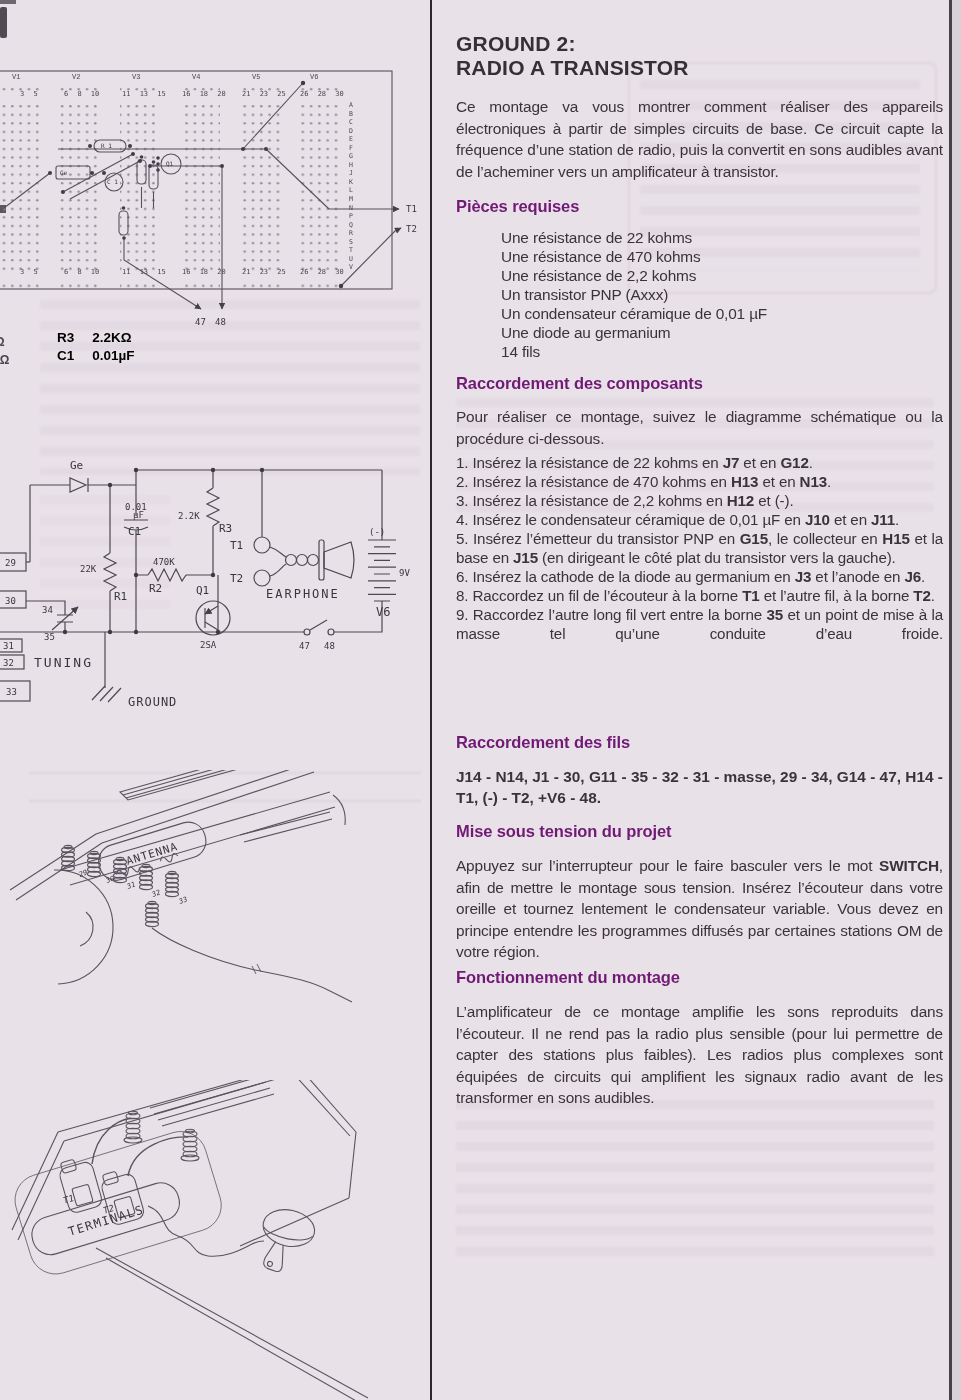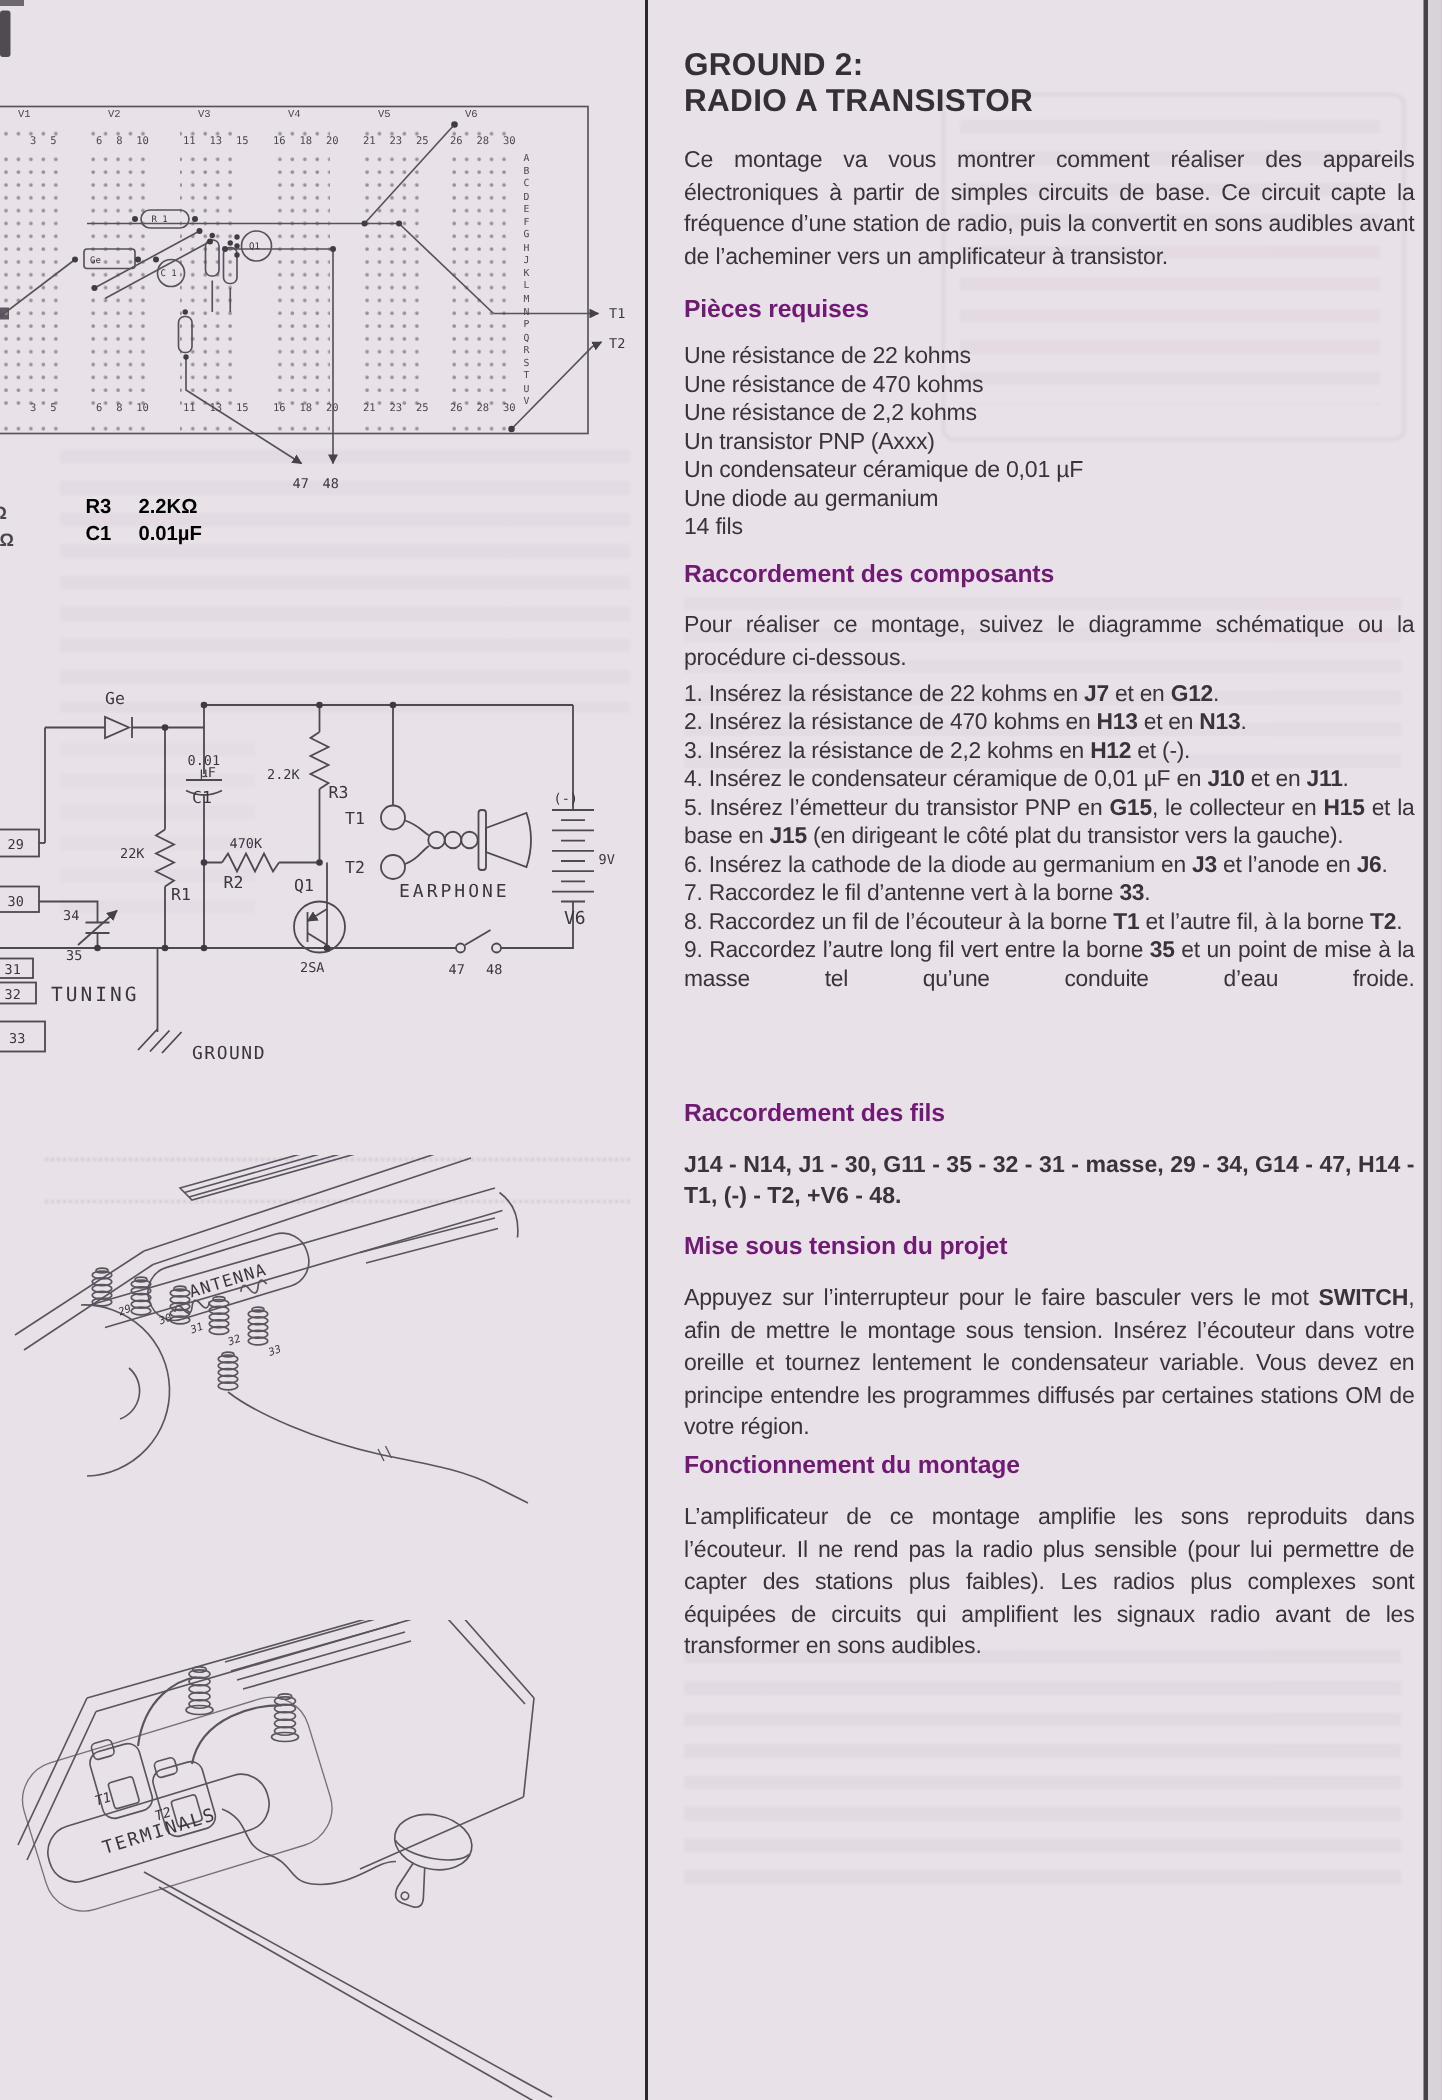--- a/index.html
+++ b/index.html
@@ -3,21 +3,21 @@
 <meta charset="utf-8">
 <style>
   html,body{margin:0;padding:0;background:#b9b2b8;}
   #page{position:relative;width:961px;height:1400px;background:#e9e1e8;overflow:hidden;
         font-family:"Liberation Sans",sans-serif;color:#3a343a;}
   .abs{position:absolute;}
   
   .title{font-size:21px;font-weight:bold;line-height:24px;letter-spacing:.2px;color:#353036;}
   .h{font-size:16.5px;font-weight:bold;letter-spacing:-.1px;color:#701a75;}
   .body{font-size:15.4px;line-height:21.5px;letter-spacing:-.15px;text-align:justify;width:487px;}
-  .list{font-size:15.4px;line-height:19px;letter-spacing:-.15px;}
+  .list{font-size:15.4px;line-height:19px;letter-spacing:-.15px;margin-left:45px;}
   .steps{font-size:15.2px;line-height:19px;letter-spacing:-.15px;width:487px;}
   .steps p{margin:0;text-align:justify;}
   .steps p.spread{text-align-last:justify;}
   .wires{font-size:15.4px;line-height:21px;font-weight:bold;width:487px;text-align:justify;}
   .b{font-weight:bold;margin-top:40px;}
   .bnum{position:absolute;font-family:"DejaVu Sans Mono",monospace;font-size:7px;color:#4c4650;word-spacing:5px;white-space:pre;}
   .vlab{position:absolute;font-family:Liberation Mono, monospace;font-size:7px;color:#4c4650;}
   #rowletters{position:absolute;left:349px;top:101px;width:7px;font-family:"DejaVu Sans Mono",monospace;
               font-size:6.5px;line-height:8.55px;color:#4c4650;word-break:break-all;}
   .note{position:absolute;left:57px;top:329px;font-size:13.5px;font-weight:bold;color:#000000;line-height:18px;}
@@ -448,21 +448,20 @@
   <div class="abs h" style="left:456px;top:374px;">Raccordement des composants</div>
   <p class="abs body" style="left:456px;top:406px;margin:0;">Pour réaliser ce montage, suivez le diagramme schématique ou la procédure ci-dessous.</p>
 
   <div class="abs steps" style="left:456px;top:453px;">
     <p><span>1. Insérez la résistance de 22 kohms en </span><span class="b">J7</span><span> et en </span><span class="b">G12</span><span>.</span></p>
     <p><span>2. Insérez la résistance de 470 kohms en </span><span class="b">H13</span><span> et en </span><span class="b">N13</span><span>.</span></p>
     <p><span>3. Insérez la résistance de 2,2 kohms en </span><span class="b">H12</span><span> et (-).</span></p>
     <p><span>4. Insérez le condensateur céramique de 0,01 µF en </span><span class="b">J10</span><span> et en </span><span class="b">J11</span><span>.</span></p>
     <p><span>5. Insérez l’émetteur du transistor PNP en </span><span class="b">G15</span><span>, le collecteur en </span><span class="b">H15</span><span> et la base en </span><span class="b">J15</span><span> (en dirigeant le côté plat du transistor vers la gauche).</span></p>
     <p><span>6. Insérez la cathode de la diode au germanium en </span><span class="b">J3</span><span> et l’anode en </span><span class="b">J6</span><span>.</span></p>
-    <p><span>7. Raccordez le fil d’antenne vert à la borne </span><span class="b">33</span><span>.</span></p>
     <p><span>8. Raccordez un fil de l’écouteur à la borne </span><span class="b">T1</span><span> et l’autre fil, à la borne </span><span class="b">T2</span><span>.</span></p>
     <p class="spread"><span>9. Raccordez l’autre long fil vert entre la borne </span><span class="b">35</span><span> et un point de mise à la masse tel qu’une conduite d’eau froide.</span></p>
   </div>
 
   <div class="abs h" style="left:456px;top:733px;">Raccordement des fils</div>
   <p class="abs wires" style="left:456px;top:766px;margin:0;"><span class="b">J14 - N14, J1 - 30, G11 - 35 - 32 - 31 - </span><span>masse,</span><span class="b"> 29 - 34, G14 - 47, H14 - T1, (-) - T2, +V6 - 48.</span></p>
 
   <div class="abs h" style="left:456px;top:822px;">Mise sous tension du projet</div>
   <p class="abs body" style="left:456px;top:855px;margin:0;"><span>Appuyez sur l’interrupteur pour le faire basculer vers le mot </span><span class="b">SWITCH</span><span>, afin de mettre le montage sous tension. Insérez l’écouteur dans votre oreille et tournez lentement le condensateur variable. Vous devez en principe entendre les programmes diffusés par certaines stations OM de votre région.</span></p>
 

